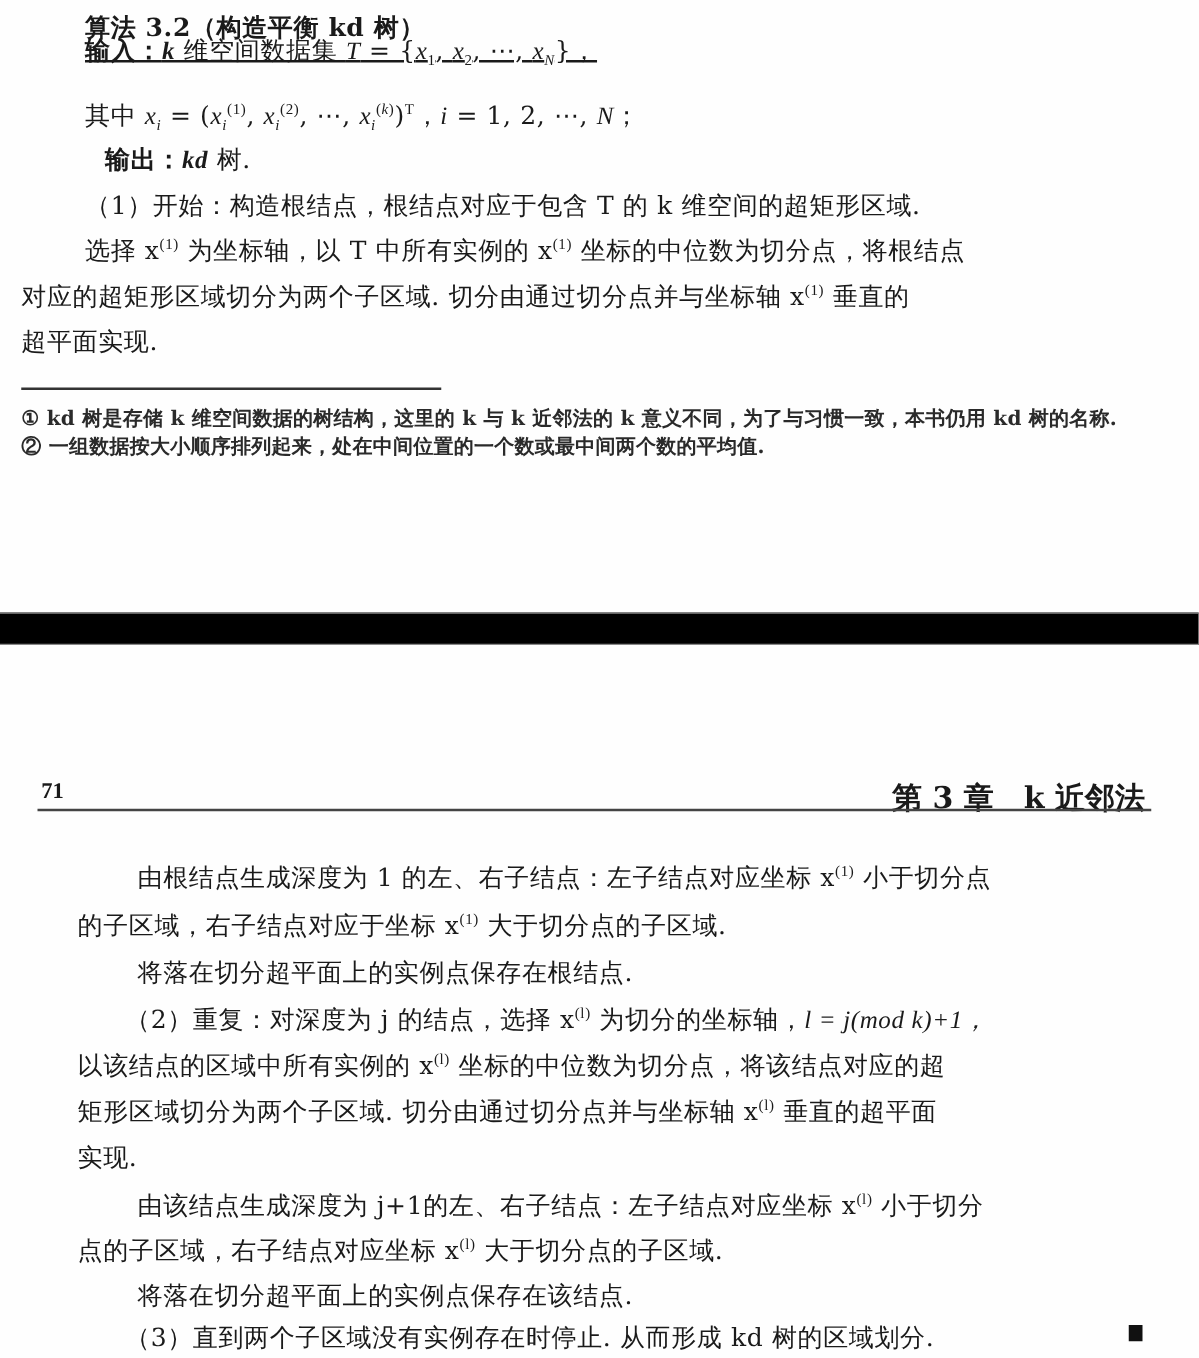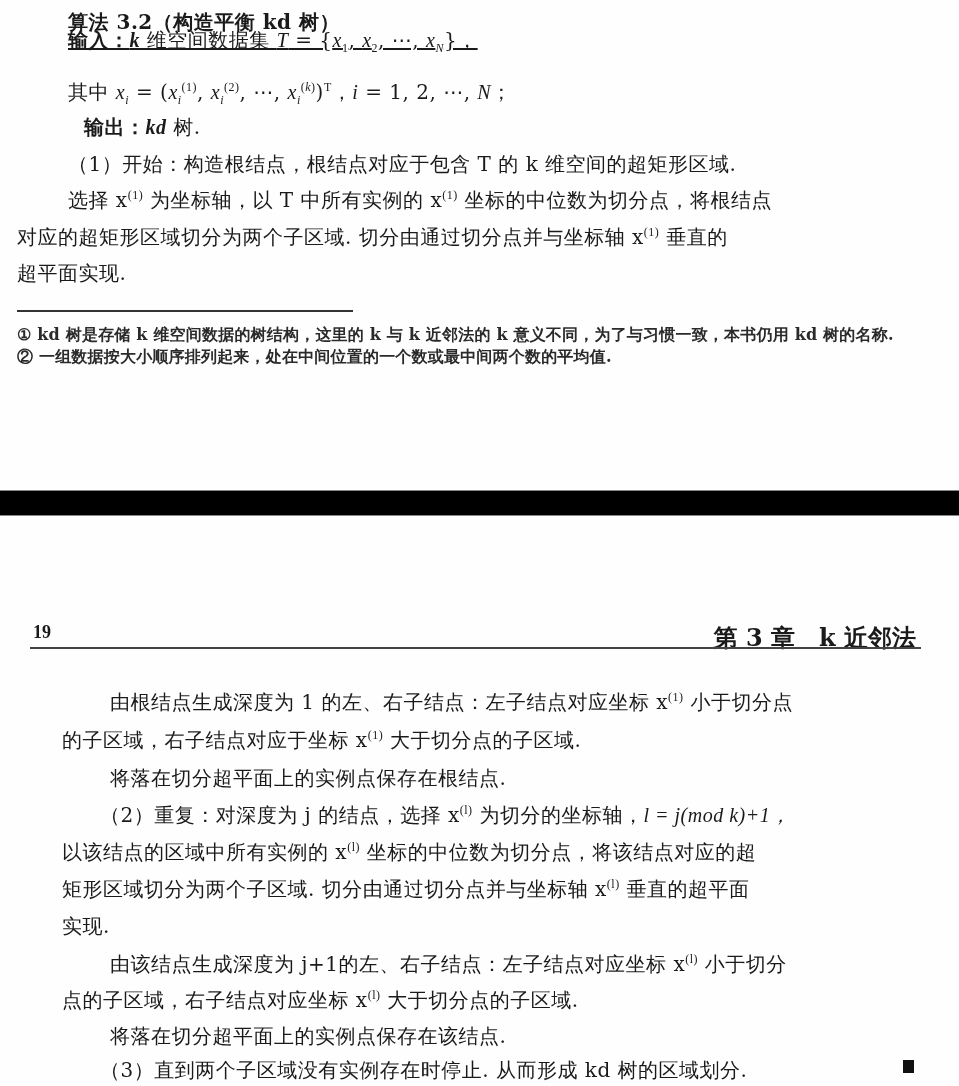--- a/index.html
+++ b/index.html
@@ -52,21 +52,21 @@
   <div class="line" style="left:17px;top:261px;">超平面实现.</div>
 
   <div class="fn-rule"></div>
   <div class="fn" style="top:327px;">① kd 树是存储 k 维空间数据的树结构，这里的 k 与 k 近邻法的 k 意义不同，为了与习惯一致，本书仍用 kd 树的名称.</div>
   <div class="fn" style="top:349px;">② 一组数据按大小顺序排列起来，处在中间位置的一个数或最中间两个数的平均值.</div>
 </div>
 
 <div class="black-bar"></div>
 
 <div>
-  <div class="page-num">19</div>
+  <div class="page-num">71</div>
   <div class="running-head">第 3 章　k 近邻法</div>
   <div class="head-rule"></div>
 
   <div class="line" style="left:110px;top:690px;">
     <span>由根结点生成深度为 1 的左、右子结点：左子结点对应坐标 x</span><sup>(1)</sup><span> 小于切分点</span>
   </div>
   <div class="line" style="left:62px;top:728px;">
     <span>的子区域，右子结点对应于坐标 x</span><sup>(1)</sup><span> 大于切分点的子区域.</span>
   </div>
   <div class="line" style="left:110px;top:766px;">将落在切分超平面上的实例点保存在根结点.</div>

